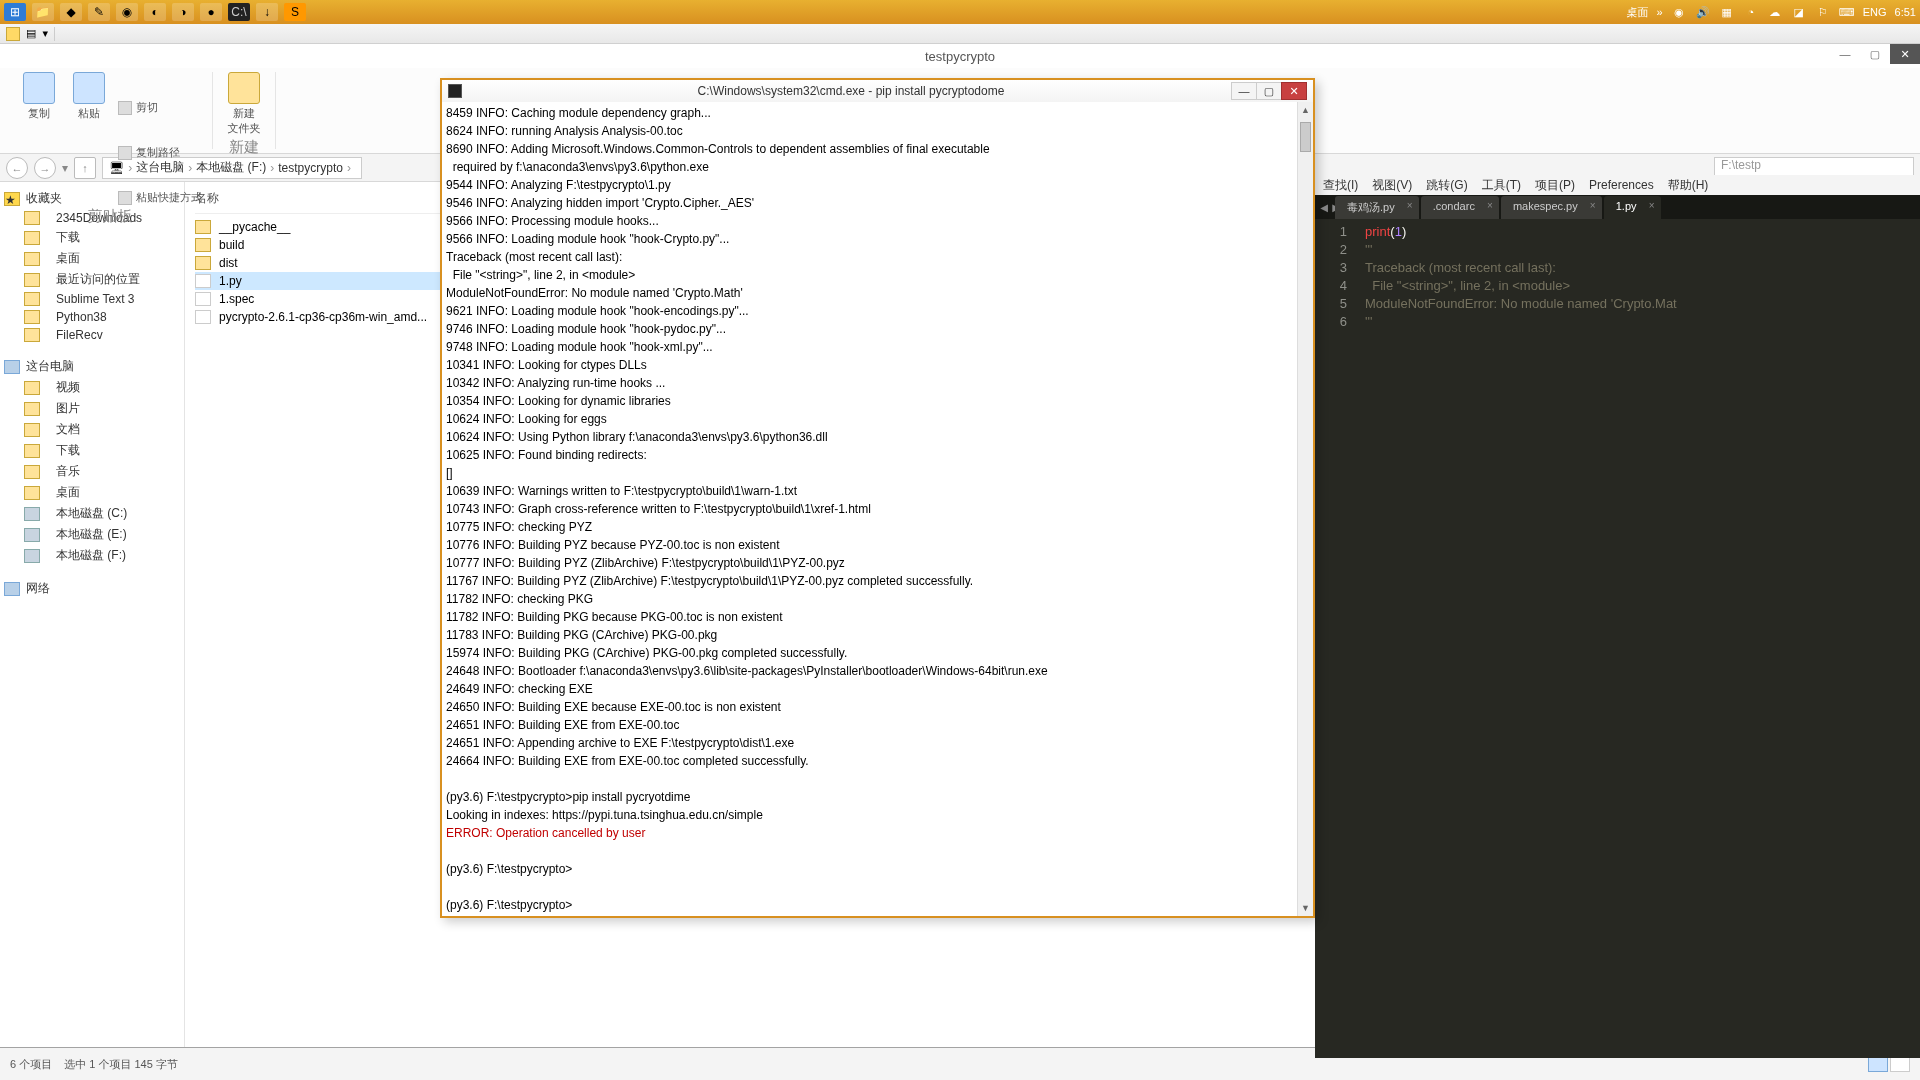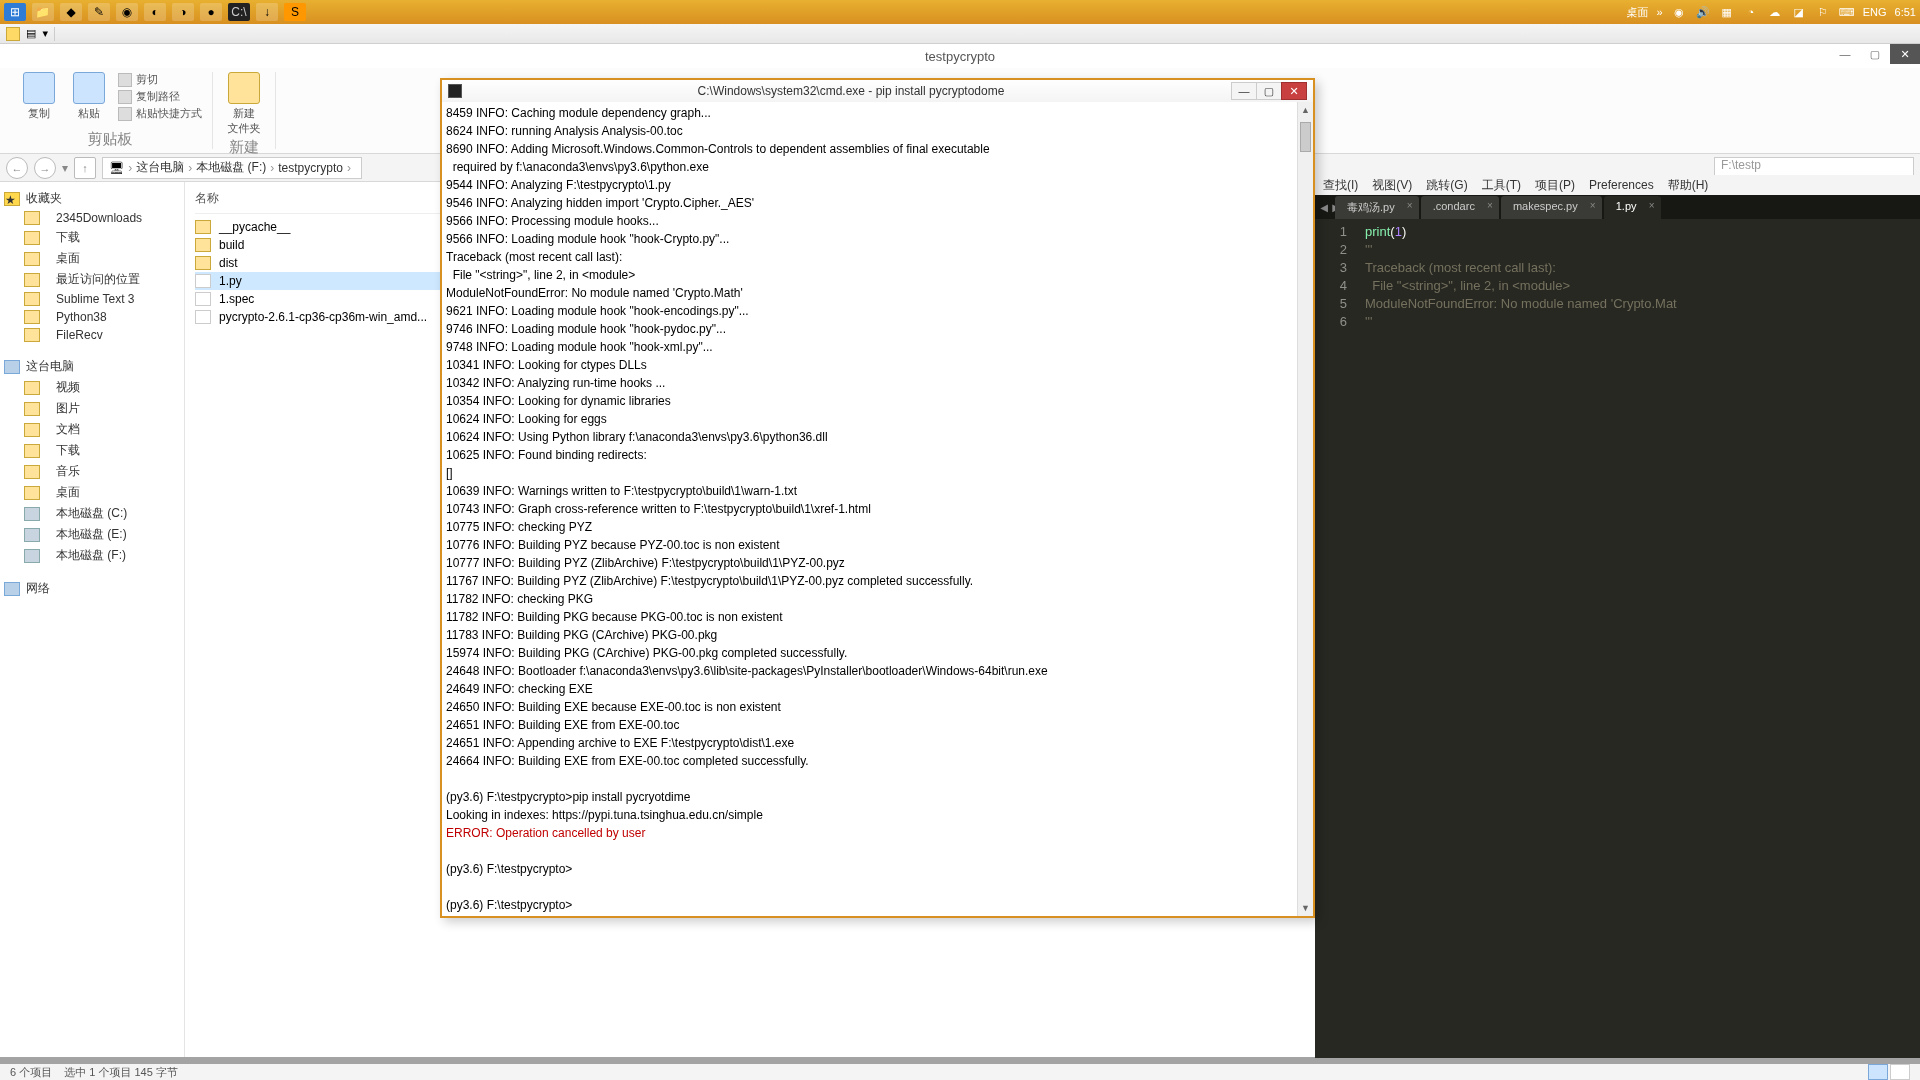--- a/index.html
+++ b/index.html
@@ -26,21 +26,21 @@
 .ribbon-tab.active { border: 1px solid #d8d8d8; border-bottom: 1px solid #fff; background: #fff; }
 .ribbon { height: 86px; background: #fcfcfc; border-bottom: 1px solid #d8d8d8; display: flex; padding: 4px 8px; }
 .ribbon-group { display: flex; flex-direction: column; align-items: center; padding: 0 10px; border-right: 1px solid #e5e5e5; font-size: 11px; color: #555; position: relative; }
 .ribbon-group .grp-body { display: flex; gap: 8px; align-items: flex-start; flex: 1; }
 .ribbon-group .grp-label { font-size: 15px; color: #888; margin-top: 2px; }
 .big-btn { display: flex; flex-direction: column; align-items: center; gap: 2px; width: 42px; }
 .big-btn .icn { width: 32px; height: 32px; background: #ffe39a; border: 1px solid #caa83a; border-radius: 3px; }
 .big-btn .icn.blue { background: #cde4ff; border-color: #7aa8d8; }
 .big-btn .icn.red { background: #f3b0b0; border-color: #c05050; }
 .small-btns { display: flex; flex-direction: column; gap: 2px; }
-.small-btn { display: flex; align-items: center; gap: 4px; font-size: 11px; }
+.small-btn { display: flex; align-items: center; gap: 4px; font-size: 11px; margin-top: 28px; }
 .small-btn .micn { width: 14px; height: 14px; background: #ddd; border: 1px solid #bbb; }
 
 .addrbar { height: 28px; background: #f4f4f4; border-bottom: 1px solid #d8d8d8; display: flex; align-items: center; padding: 0 6px; gap: 6px; font-size: 12px; }
 .navbtn { width: 22px; height: 22px; border-radius: 11px; border: 1px solid #bbb; background: #fff; display: flex; align-items: center; justify-content: center; color: #888; font-size: 11px; }
 .breadcrumb { flex: 0 0 auto; background: #fff; border: 1px solid #ccc; height: 22px; display: flex; align-items: center; padding: 0 6px; gap: 4px; min-width: 260px; }
 .crumb { color: #333; }
 .crumb-sep { color: #999; }
 .searchbox { margin-left: auto; background: #fff; border: 1px solid #ccc; height: 22px; width: 200px; padding: 0 6px; color: #999; overflow: hidden; white-space: nowrap; }
 
 .explorer-body { flex: 1; display: flex; overflow: hidden; }
@@ -53,21 +53,21 @@
 .nicon.disk { background: #c8d4e0; border-color: #8aa; }
 .nicon.comp { background: #b8d0e8; border-color: #7aa8d8; }
 
 .file-list { flex: 1; background: #fff; padding: 6px 10px; font-size: 12px; }
 .col-hdr { color: #555; font-size: 12px; padding: 2px 0 6px; border-bottom: 1px solid #eee; margin-bottom: 4px; }
 .file-row { display: flex; align-items: center; gap: 8px; padding: 2px 0; }
 .file-row.selected { background: #cde8ff; }
 .ficon { width: 16px; height: 14px; background: #ffe39a; border: 1px solid #caa83a; }
 .ficon.py { background: #fff; border-color: #ccc; }
 
-.statusbar { height: 22px; background: #f4f4f4; border-top: 7px solid #a3a3a3; display: flex; align-items: center; padding: 8px 10px; font-size: 11px; color: #555; gap: 12px; }
+.statusbar { height: 22px; background: #f4f4f4; border-top: 1px solid #a3a3a3; display: flex; align-items: center; padding: 16px 10px; font-size: 11px; color: #555; gap: 12px; }
 .viewbtns { margin-left: auto; display: flex; gap: 2px; }
 .viewbtn { width: 20px; height: 16px; border: 1px solid #ccc; background: #fff; }
 .viewbtn.active { background: #cde4ff; border-color: #7aa8d8; }
 
 
 .cmd { position: absolute; top: 78px; left: 440px; width: 875px; height: 840px; border: 2px solid #d89020; background: #fff; display: flex; flex-direction: column; box-shadow: 4px 4px 10px rgba(0,0,0,0.2); }
 .cmd-title { height: 22px; background: linear-gradient(#fff,#f4f4f4); display: flex; align-items: center; padding: 0 6px; font-size: 12px; color: #333; position: relative; justify-content: center; }
 .cmd-title .cmd-icn { width: 14px; height: 14px; background: #222; margin-right: 8px; border: 1px solid #555; }
 .cmd-title .cmd-text { flex: 1; text-align: center; }
 .cmd-title .cmd-btns { display: flex; }
@@ -85,21 +85,21 @@
 .sublime-menu { position: absolute; top: 175px; left: 1315px; right: 0; height: 20px; background: #f4f4f4; color: #333; display: flex; align-items: center; gap: 14px; padding: 0 8px; font-size: 12px; }
 .subl-tabs { height: 24px; background: #171814; display: flex; align-items: flex-end; padding-left: 20px; position: relative; }
 .subl-arrow { position: absolute; top: 4px; width: 14px; height: 16px; color: #888; font-size: 10px; display: flex; align-items: center; justify-content: center; }
 .subl-arrow.l { left: 2px; } .subl-arrow.r { left: 14px; }
 .subl-tab { padding: 4px 24px 4px 12px; background: #3a3a36; color: #ccc; font-size: 11px; position: relative; margin-right: 2px; border-radius: 3px 3px 0 0; }
 .subl-tab.active { background: #272822; color: #fff; }
 .subl-tab .x { position: absolute; right: 6px; top: 4px; font-size: 10px; color: #888; }
 .subl-body { flex: 1; display: flex; font-family: Consolas, monospace; font-size: 13px; line-height: 18px; }
 .gutter { width: 40px; background: #272822; color: #8f908a; text-align: right; padding: 4px 8px 0 0; }
 .code { flex: 1; padding: 4px 0 0 10px; white-space: pre; }
-.code .fn { color: #86efac; } .code .num { color: #ae81ff; } .code .str { color: #75715e; }
+.code .fn { color: #ef4444; } .code .num { color: #ae81ff; } .code .str { color: #75715e; }
 </style>
 </head>
 <body>
 
 <div class="taskbar">
   <div class="taskbar-left">
     <div class="tb-icon tb-start">⊞</div>
     <div class="tb-icon">📁</div>
     <div class="tb-icon">◆</div>
     <div class="tb-icon">✎</div>

